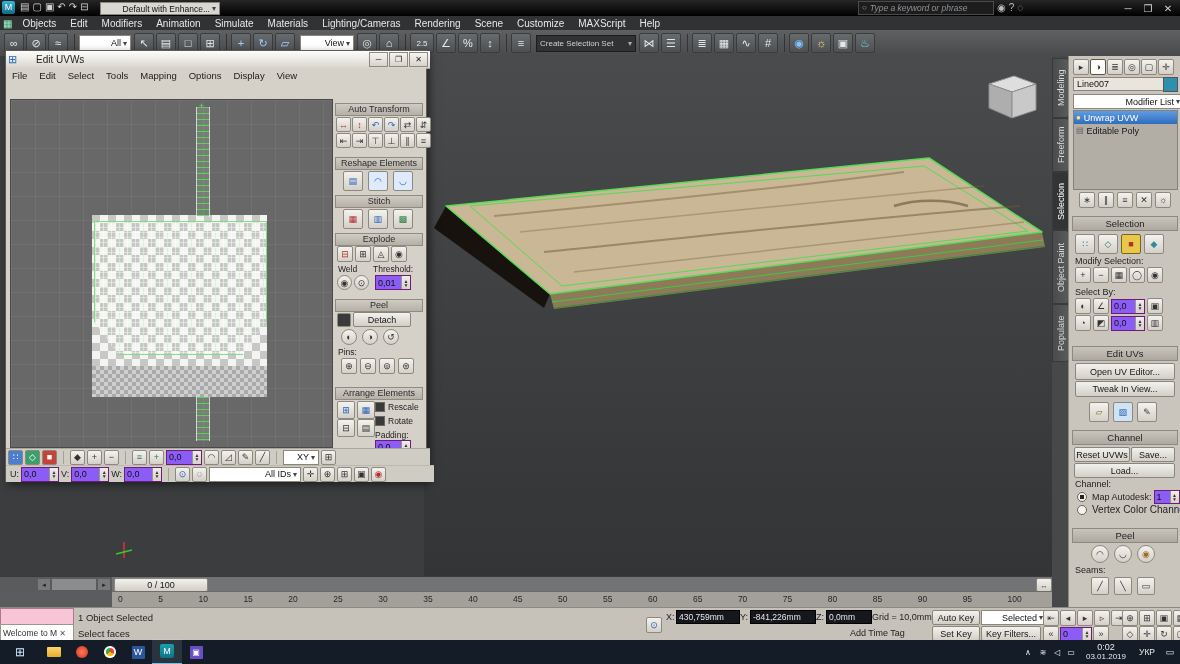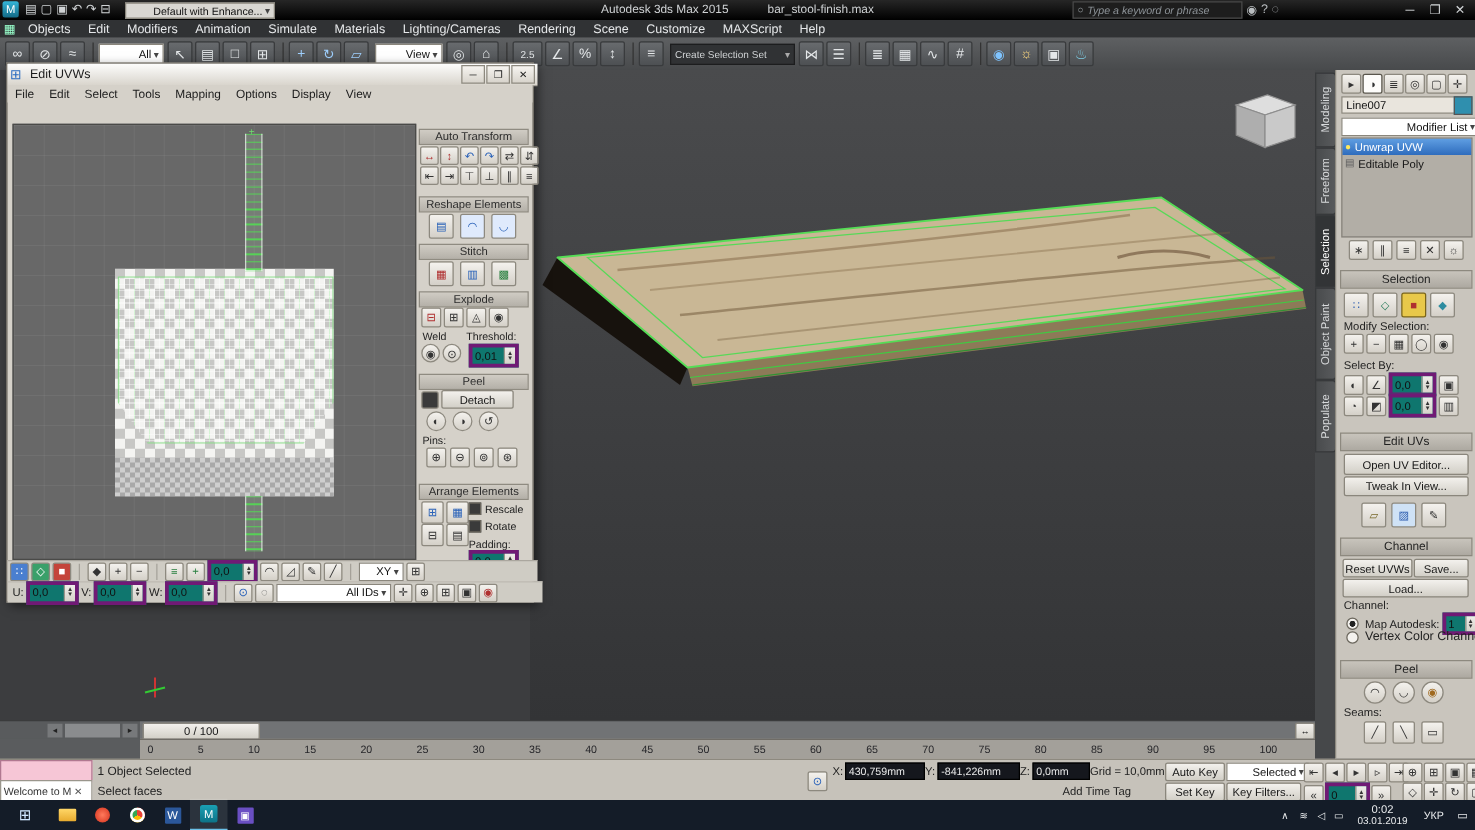--- a/index.html
+++ b/index.html
@@ -22,21 +22,21 @@
   .btn{display:flex;align-items:center;justify-content:center;background:linear-gradient(#f3f1ed,#d2cfc7);
        border:1px solid #8a867c;border-radius:2px;font-size:9px;color:#161616;white-space:nowrap}
   .fld{display:flex;align-items:center;background:#fff;border:1px solid #8a867c;font-size:9px;padding:0 3px;color:#111;white-space:nowrap}
   .dfld{display:flex;align-items:center;background:#15171d;border:1px solid #000;font-size:8.5px;padding:0 2px;color:#e8e8e8;white-space:nowrap}
   .dd{display:flex;align-items:center;justify-content:flex-end;background:#fff;border:1px solid #8a867c;
       font-size:9px;padding:0 3px;color:#111;white-space:nowrap;overflow:hidden}
   .dd::after{content:"▾";font-size:8px;color:#444;margin-left:2px}
   .ddk{display:flex;align-items:center;justify-content:space-between;background:#303234;border:1px solid #1c1d1e;
       font-size:9px;padding:0 3px;color:#cfd2d4;white-space:nowrap;overflow:hidden}
   .ddk::after{content:"▾";font-size:8px;color:#aaa;margin-left:2px}
-  .spin{display:flex;align-items:stretch;background:#0f766e;border:3px solid #701a75;font-size:9px}
+  .spin{display:flex;align-items:stretch;background:#8b5cf6;border:1px solid #701a75;font-size:9px}
   .spin .v{flex:1;display:flex;align-items:center;padding:0 2px;overflow:hidden}
   .spin .ud{width:8px;border-left:1px solid #9a968c;display:flex;flex-direction:column;align-items:center;
             justify-content:center;font-size:5px;line-height:4px;color:#333;background:linear-gradient(#efede9,#d6d2ca)}
   .ghead{background:linear-gradient(#d0ccc4,#b4b0a8);border:1px solid #8f8b81;text-align:center;
          font-size:9px;height:11px;line-height:11px;color:#2c2c2c;overflow:hidden;white-space:nowrap}
   .rollhead{background:linear-gradient(#c8c4bc,#adA9a1);background:linear-gradient(#c8c4bc,#ada9a1);
          border:1px solid #8d897f;text-align:center;font-size:9.5px;height:13px;line-height:13px;color:#1f1f1f}
   .lbl{font-size:9px;color:#222;white-space:nowrap}
   .chk{background-image:repeating-conic-gradient(#f4f4f2 0 25%,#c7c7c5 0 50%);background-size:16px 16px}
   .gchk{background-image:repeating-conic-gradient(#cscs 0 25%,#a9a9a9 0 50%);
@@ -70,25 +70,20 @@
       <span class="tbic" data-glyph="▤" style="color:#cfd2d4"></span>
       <span class="tbic" data-glyph="▢" style="color:#cfd2d4"></span>
       <span class="tbic" data-glyph="▣" style="color:#cfd2d4"></span>
       <span class="tbic" data-glyph="↶" style="color:#cfd2d4"></span>
       <span class="tbic" data-glyph="↷" style="color:#cfd2d4"></span>
       <span class="tbic" data-glyph="⊟" style="color:#cfd2d4"></span>
     </span>
     <div class="a dd" style="left:100px;top:2px;width:112px;height:11px;background:#d9d7d2;font-size:8.5px">
       <span>Default with Enhance...</span>
     </div>
-    <div class="a" style="left:0;right:0;top:2px;text-align:center;font-size:9.5px">
-      <span>Autodesk 3ds Max 2015</span>
-      <span style="display:inline-block;width:26px"></span>
-      <span>bar_stool-finish.max</span>
-    </div>
     <div class="a row" style="left:858px;top:1px;height:13px;gap:3px">
       <div class="row" style="width:128px;height:12px;background:#1d1d1d;border:1px solid #4a4a4a;padding:0 3px;gap:3px">
         <span style="color:#9aa0a4;font-size:8px">○</span>
         <span style="color:#8d9398;font-style:italic;font-size:8.5px;white-space:nowrap">Type a keyword or phrase</span>
       </div>
       <span class="tbic" data-glyph="◉" style="color:#b9bdc0"></span>
       <span class="tbic" data-glyph="?" style="color:#b9bdc0"></span>
       <span class="tbic" data-glyph="◌" style="color:#b9bdc0"></span>
     </div>
     <div class="a row" style="left:1118px;top:0;height:16px">
@@ -488,21 +483,21 @@
       <span style="display:block;font-size:8px">03.01.2019</span>
     </span>
     <span style="width:26px;text-align:center;font-size:8.5px"><span>УКР</span></span>
     <span style="width:20px;text-align:center;font-size:9px">▭</span>
   </div>
 
   <div class="a" style="left:5px;top:50px;width:420px;height:430px;background:#d5d1c9;border:1px solid #5f5b53;box-shadow:3px 3px 8px rgba(0,0,0,.5);z-index:5">
 
     <div class="a row" style="left:0;top:0;width:420px;height:17px;background:linear-gradient(#fdfdfc,#d9d5cd);border-bottom:1px solid #a5a199;padding:0 2px">
       <span class="tbic" data-glyph="⊞" style="color:#2a6cc0;font-size:11px;width:14px"></span>
-      <span style="font-size:10px;color:#1c1c1c;margin-left:2px">Edit UVWs</span>
+      <span style="font-size:10px;color:#1c1c1c;margin-left:14px">Edit UVWs</span>
       <span style="flex:1"></span>
       <span class="wbtn">─</span>
       <span class="wbtn">❐</span>
       <span class="wbtn">✕</span>
     </div>
 
     <div class="a row" style="left:0;top:17px;width:420px;height:14px;background:#d5d1c9;font-size:9.5px;color:#1c1c1c">
       <span style="padding:0 6px">File</span>
       <span style="padding:0 6px">Edit</span>
       <span style="padding:0 6px">Select</span>

